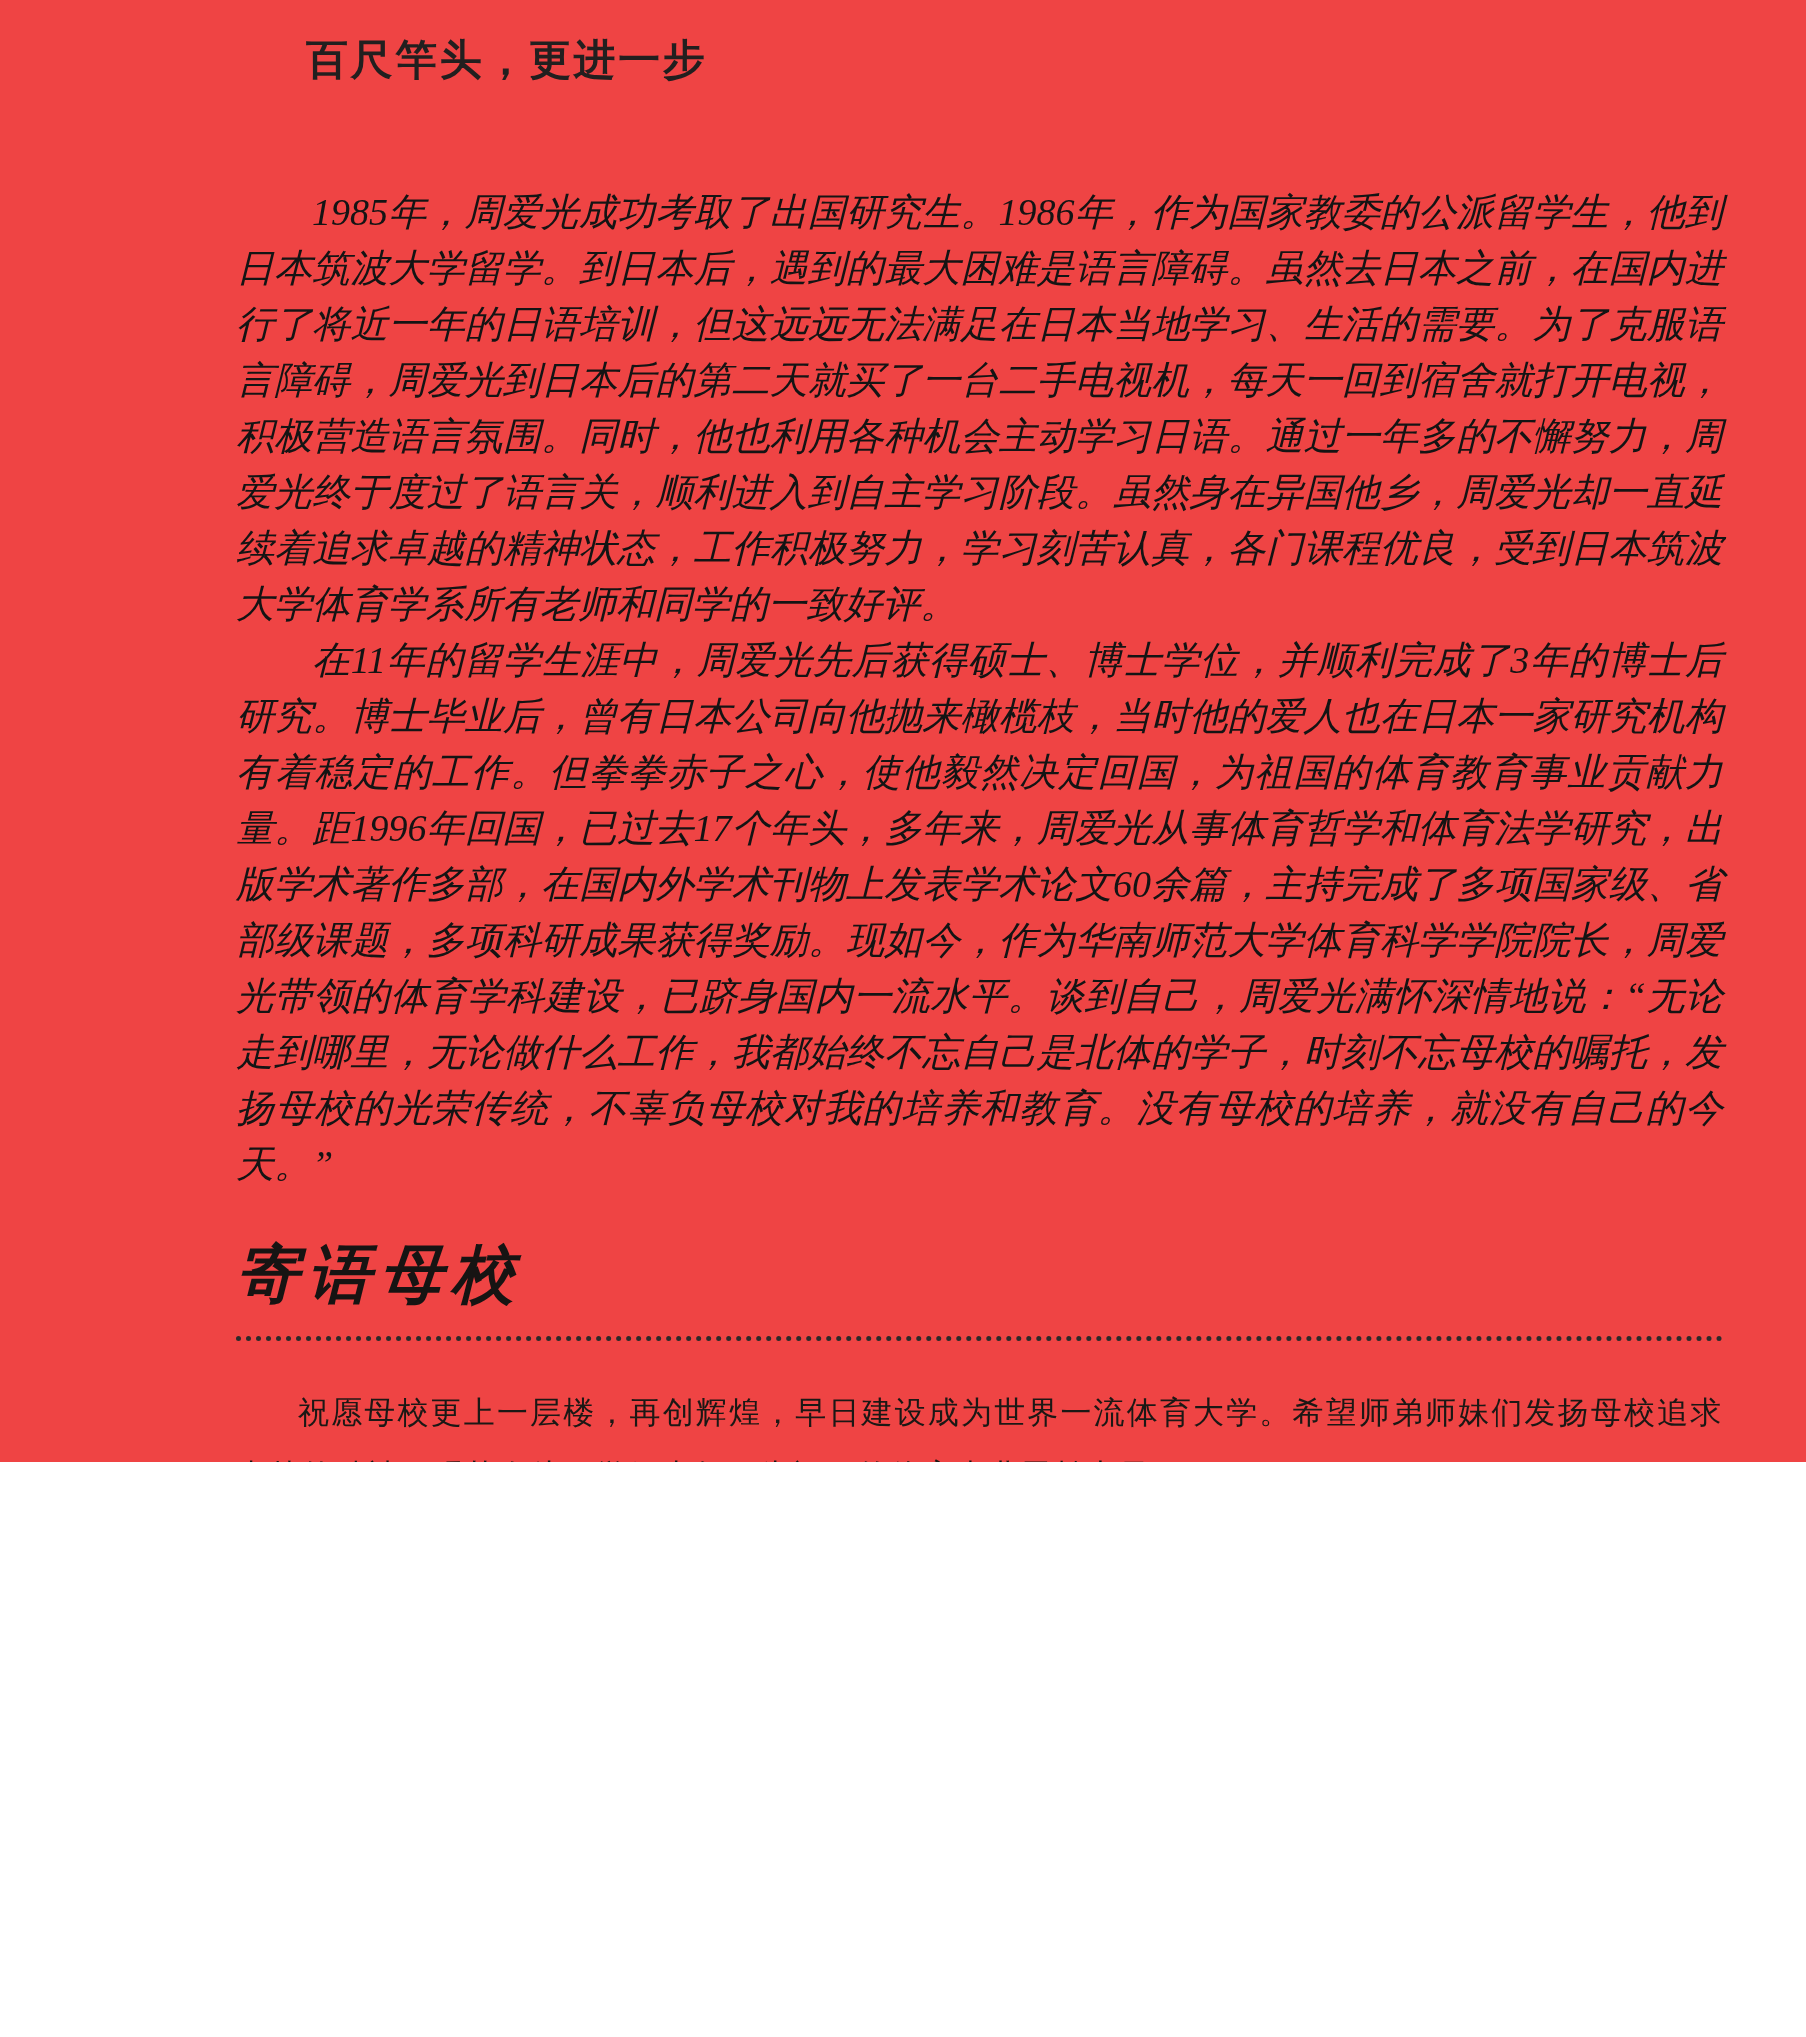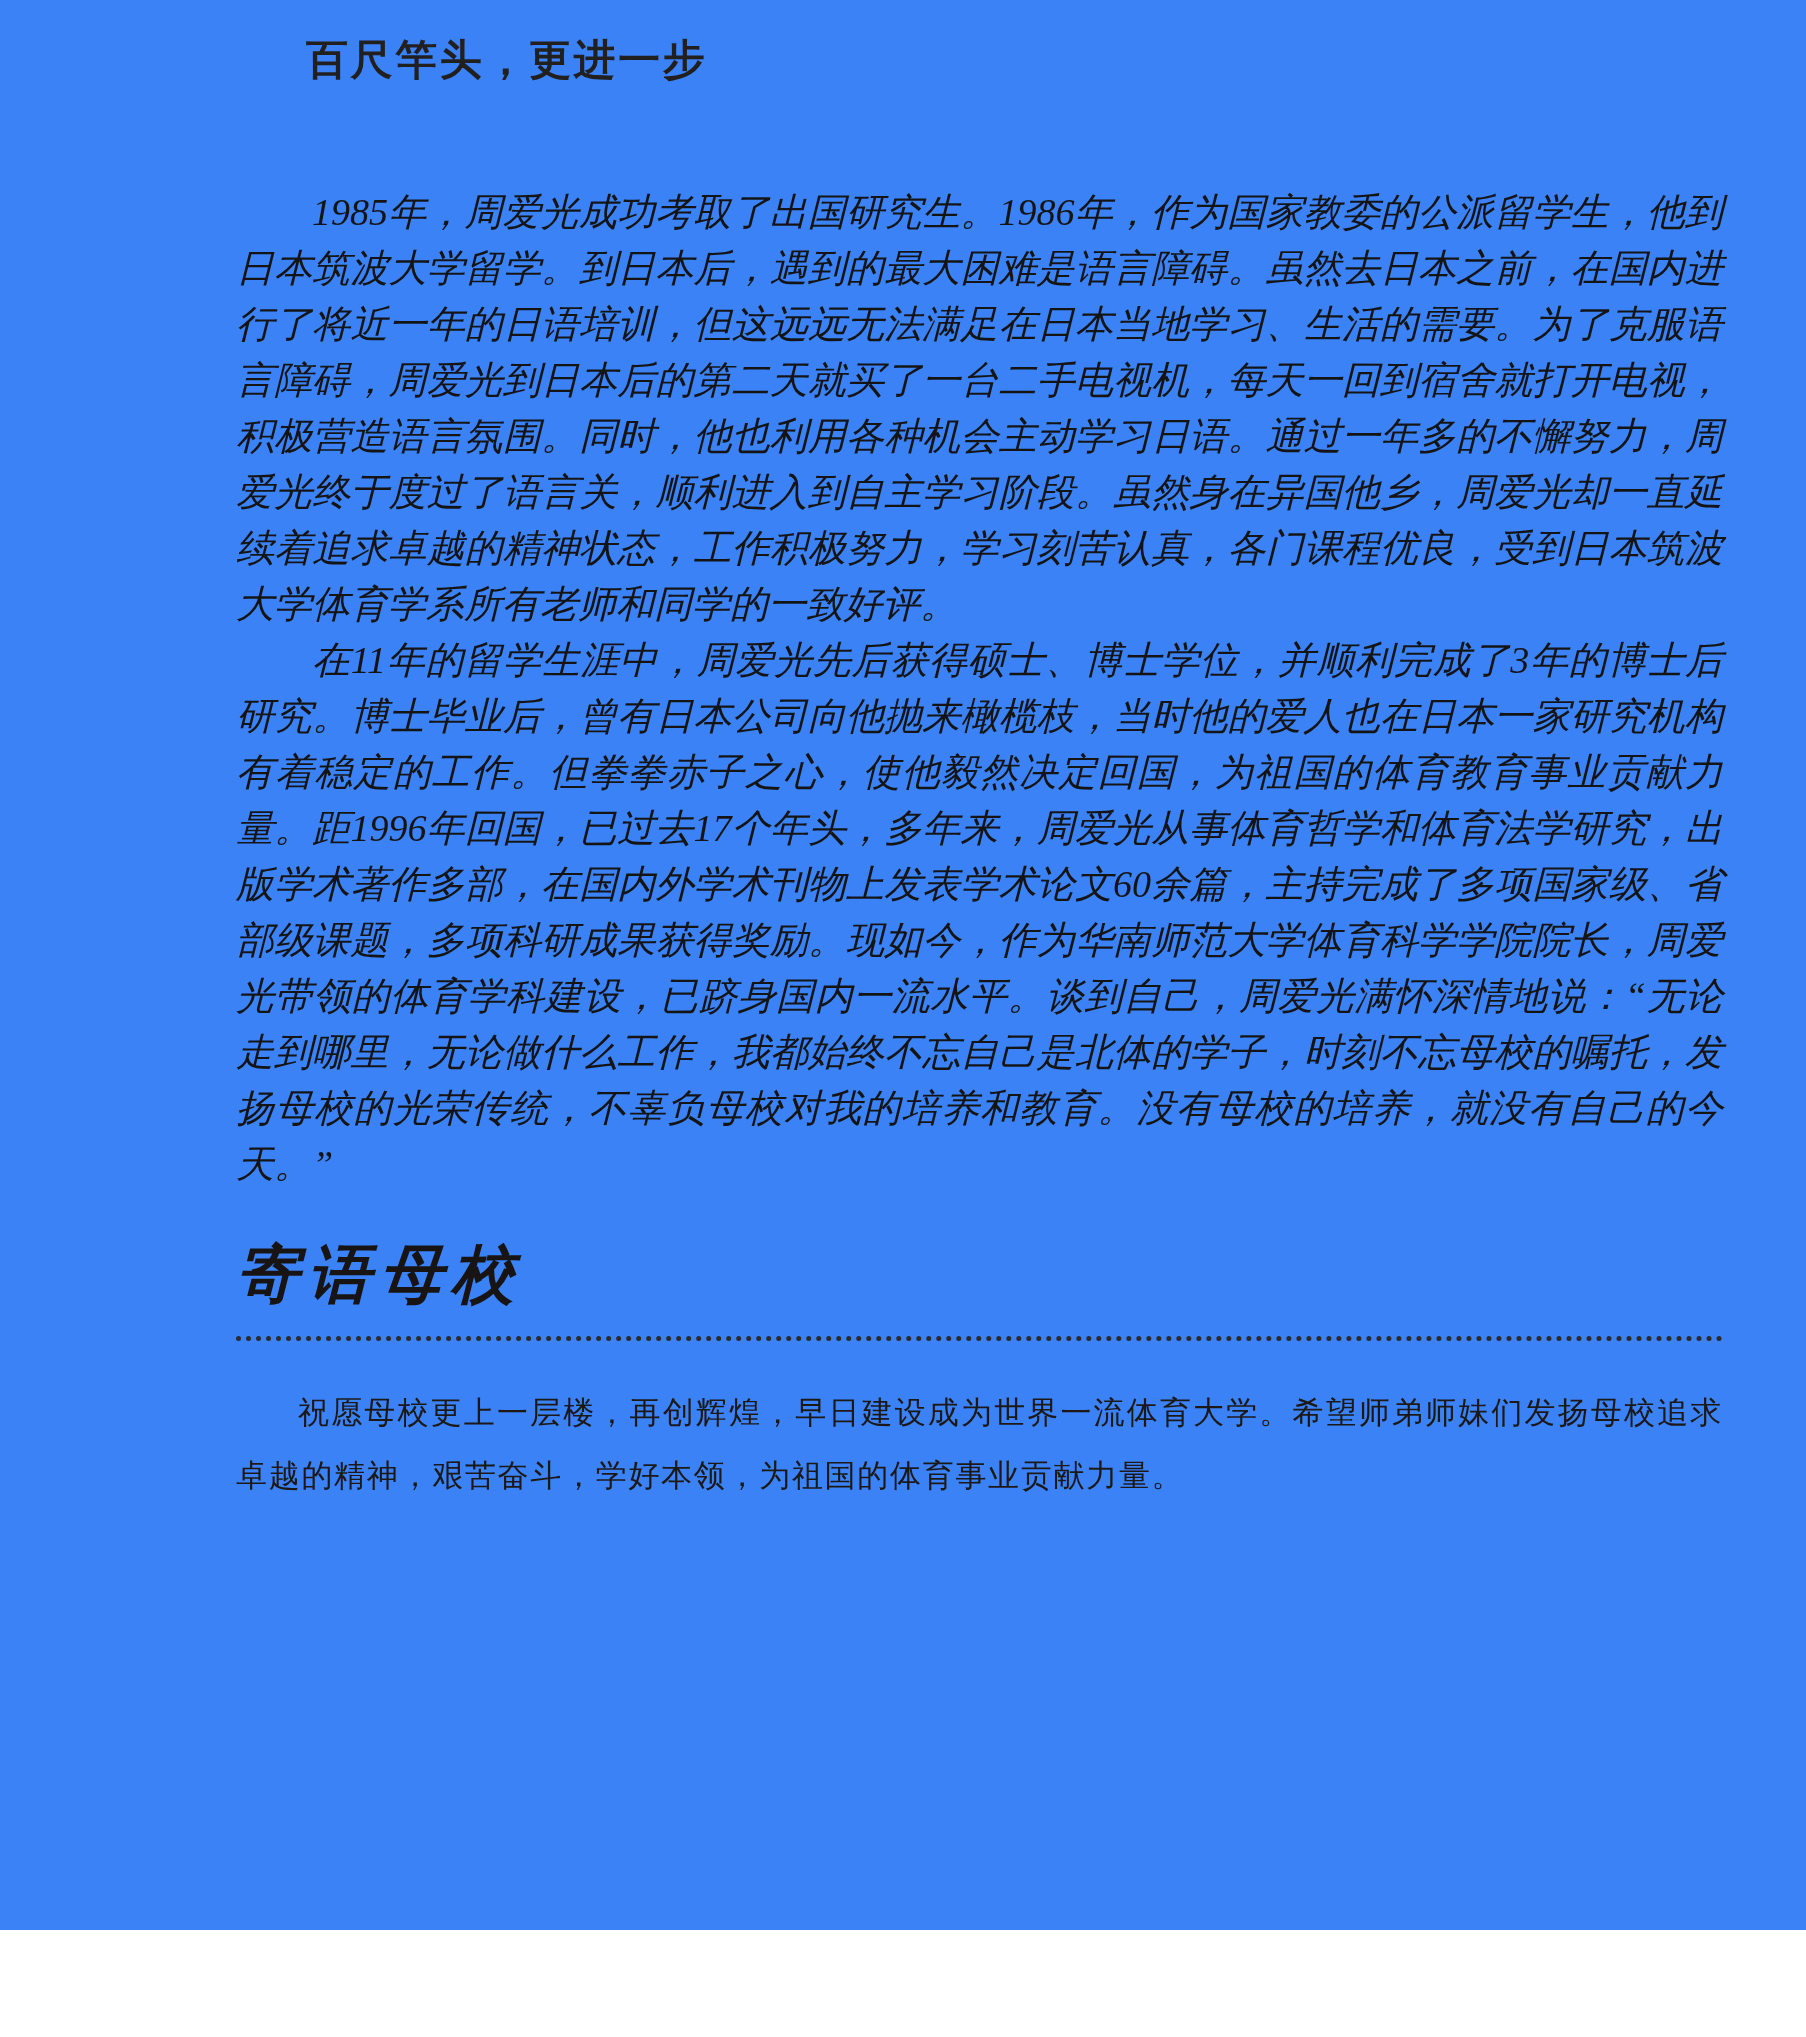--- a/index.html
+++ b/index.html
@@ -3,22 +3,22 @@
 <meta charset="utf-8">
 <style>
   html, body {
     margin: 0;
     padding: 0;
     background: #ffffff;
   }
   .book-page {
     position: relative;
     width: 1807px;
-    height: 1930px;
-    background: #3b82f6;
+    height: 1462px;
+    background: #ef4444;
     overflow: hidden;
     box-sizing: border-box;
     padding: 33px 84px 0 236px;
     color: #1a1a1a;
   }
   .chapter-title {
     margin: 0 0 97px 70px;
     font-family: "DejaVu Sans", "Liberation Sans", sans-serif;
     font-weight: 700;
     font-size: 42px;

